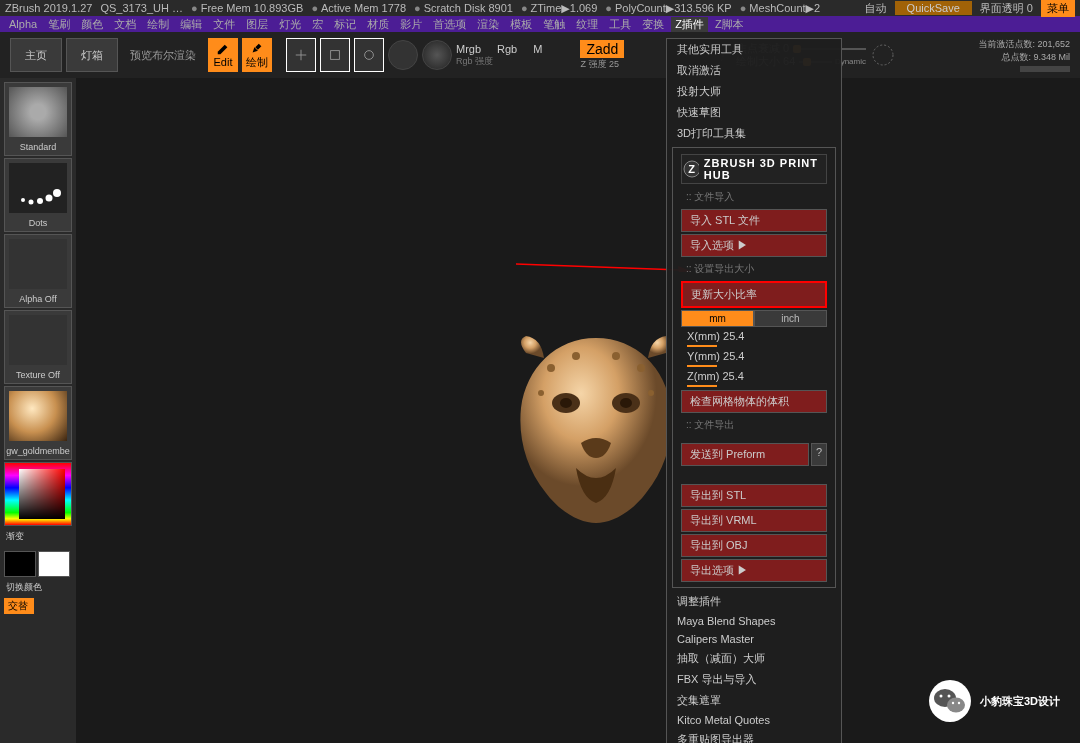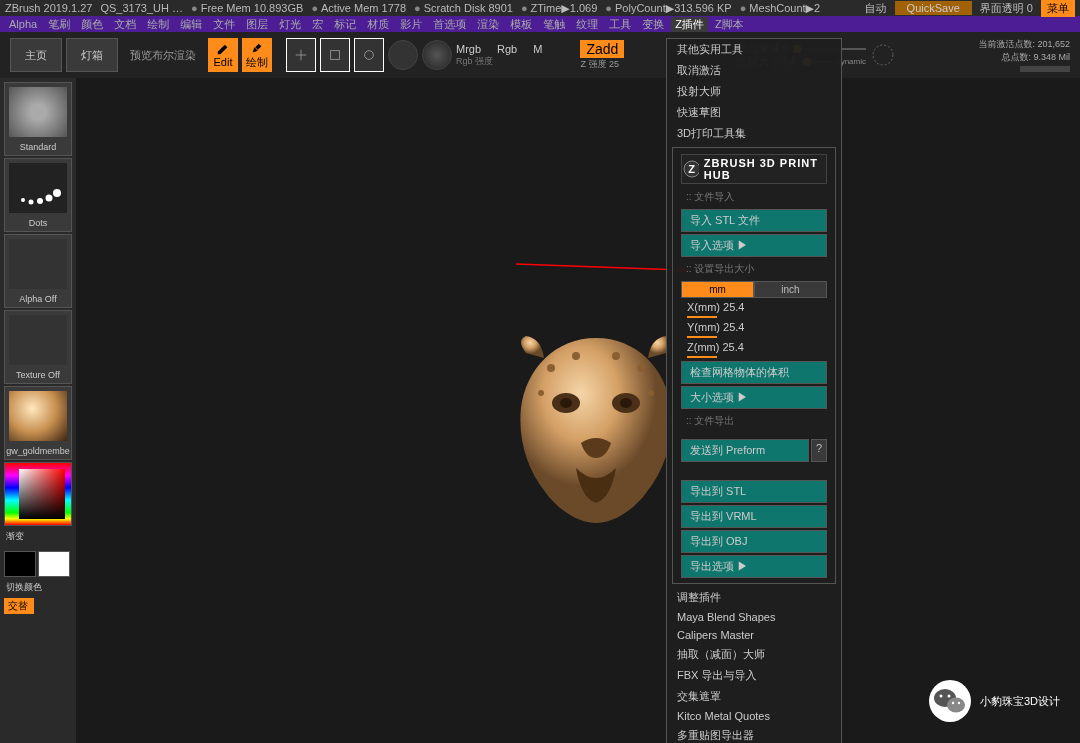--- a/index.html
+++ b/index.html
@@ -35,31 +35,31 @@
 .swatches{display:flex;gap:2px;margin-top:4px}
 .swatch{width:32px;height:26px;border:1px solid #555}
 .canvas{flex:1;position:relative;background:#1a1a1a}
 .model{position:absolute;left:430px;top:250px;width:180px;height:200px}
 .arrow{position:absolute;left:440px;top:184px;width:175px;height:10px}
 .arrow svg{width:100%;height:100%}
 .dropdown{position:absolute;left:590px;top:-40px;width:176px;background:rgba(30,30,30,0.96);border:1px solid #555;z-index:10}
 .dd-item{padding:3px 10px;color:#ccc;font-size:11px;cursor:pointer}
 .dd-logo{height:30px;background:#222;border:1px solid #444;margin:3px 5px;display:flex;align-items:center;justify-content:center;color:#fff;font-size:10px;font-weight:bold;letter-spacing:1px}
 .dd-section{padding:3px 10px;color:#777;font-size:10px}
-.dd-btn{margin:2px 5px;padding:3px 8px;background:#0f766e;border:1px solid #555;color:#ccc;font-size:11px}
+.dd-btn{margin:2px 5px;padding:3px 8px;background:#7f1d1d;border:1px solid #555;color:#ccc;font-size:11px}
 .dd-btn.hl{border:2px solid red;padding:4px 8px}
 .dd-units{display:flex;margin:2px 5px;gap:0}
 .dd-units .u{flex:1;padding:2px;text-align:center;background:#3a3a3a;border:1px solid #555;font-size:10px}
 .dd-units .u.on{background:#ff8c1a;color:#000}
 .dd-dim{margin:1px 5px;padding:1px 6px;font-size:10px;color:#ccc;display:flex;align-items:center}
 .dd-dim .bar{width:30px;height:2px;background:#ff8c1a;margin-right:4px}
 .dd-row{display:flex;margin:8px 5px;gap:2px}
 .dd-row .dd-btn{flex:1;margin:0}
 .dd-q{width:16px;text-align:center;background:#3a3a3a;border:1px solid #555;padding:2px}
-.watermark{position:absolute;right:20px;bottom:20px;display:flex;align-items:center;gap:8px;color:#fff;font-size:26px;font-weight:normal;z-index:20}
+.watermark{position:absolute;right:20px;bottom:20px;display:flex;align-items:center;gap:8px;color:#fff;font-size:26px;font-weight:bold;z-index:20}
 .wechat-icon{width:44px;height:44px}
 .lilslide{width:50px;height:6px;background:#444;margin-top:2px}
 </style>
 </head>
 <body>
 
 <div class="statusbar">
   <span>ZBrush 2019.1.27</span>
   <span>QS_3173_UH …</span>
   <span class="dot">Free Mem 10.893GB</span>
@@ -262,20 +262,21 @@
           <svg width="20" height="20" style="margin-right:5px">
               <circle cx="10" cy="10" r="8" fill="#333" stroke="#888"></circle>
               <text x="10" y="14" text-anchor="middle" fill="#fff" font-size="10">Z</text>
             </svg>
           <span>ZBRUSH 3D PRINT HUB</span>
         </div>
         <div class="dd-section">:: 文件导入</div>
         <div class="dd-btn">导入 STL 文件</div>
         <div class="dd-btn">导入选项 ▶</div>
         <div class="dd-section">:: 设置导出大小</div>
+        <div class="dd-btn hl">更新大小比率</div>
         <div class="dd-units">
           <div class="u on">mm</div>
           <div class="u">inch</div>
         </div>
         <div class="dd-dim">
             <span>X(mm) 25.4</span>
           </div>
           <div class="dd-dim">
             <div class="bar"></div>
           </div>
@@ -285,21 +286,20 @@
           <div class="dd-dim">
             <div class="bar"></div>
           </div>
         <div class="dd-dim">
             <span>Z(mm) 25.4</span>
           </div>
           <div class="dd-dim">
             <div class="bar"></div>
           </div>
         <div class="dd-btn">检查网格物体的体积</div>
-        <div class="dd-btn">大小选项 ▶</div>
         <div class="dd-section">:: 文件导出</div>
         <div class="dd-row">
           <div class="dd-btn">发送到 Preform</div>
           <div class="dd-q">?</div>
         </div>
         <div style="height:8px"></div>
         <div class="dd-btn">导出到 STL</div>
         <div class="dd-btn">导出到 VRML</div>
         <div class="dd-btn">导出到 OBJ</div>
         <div class="dd-btn">导出选项 ▶</div>

